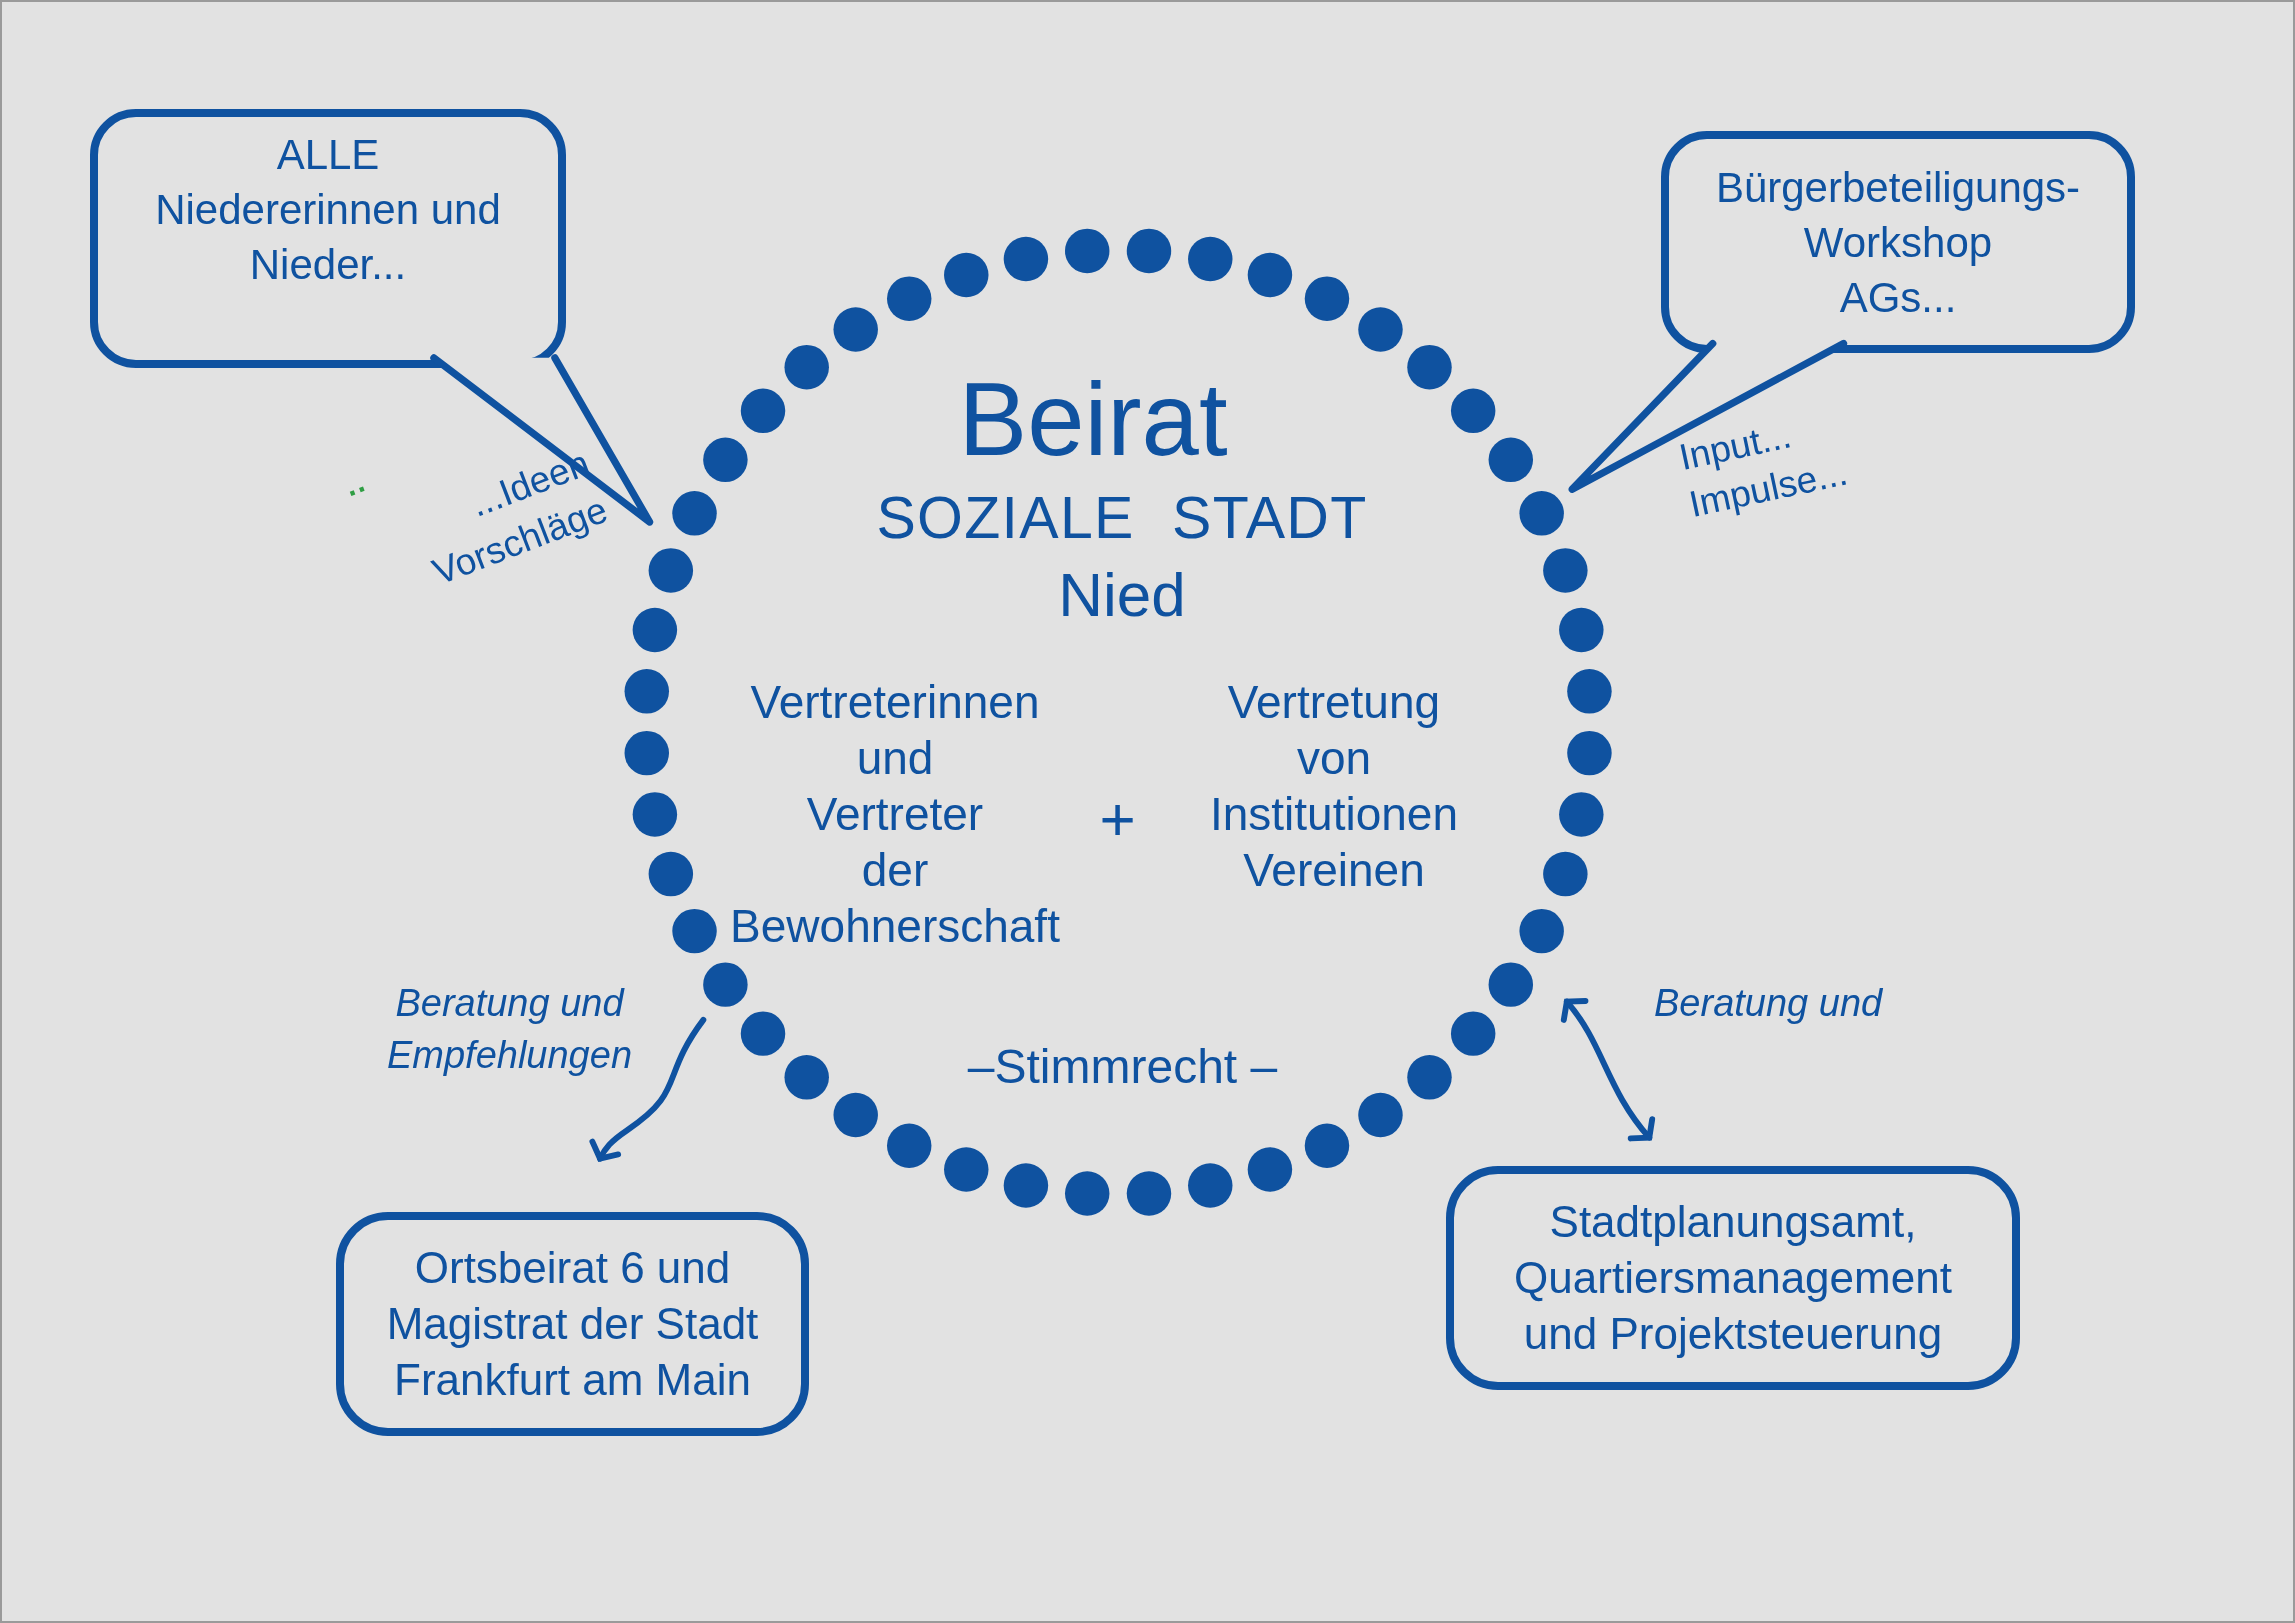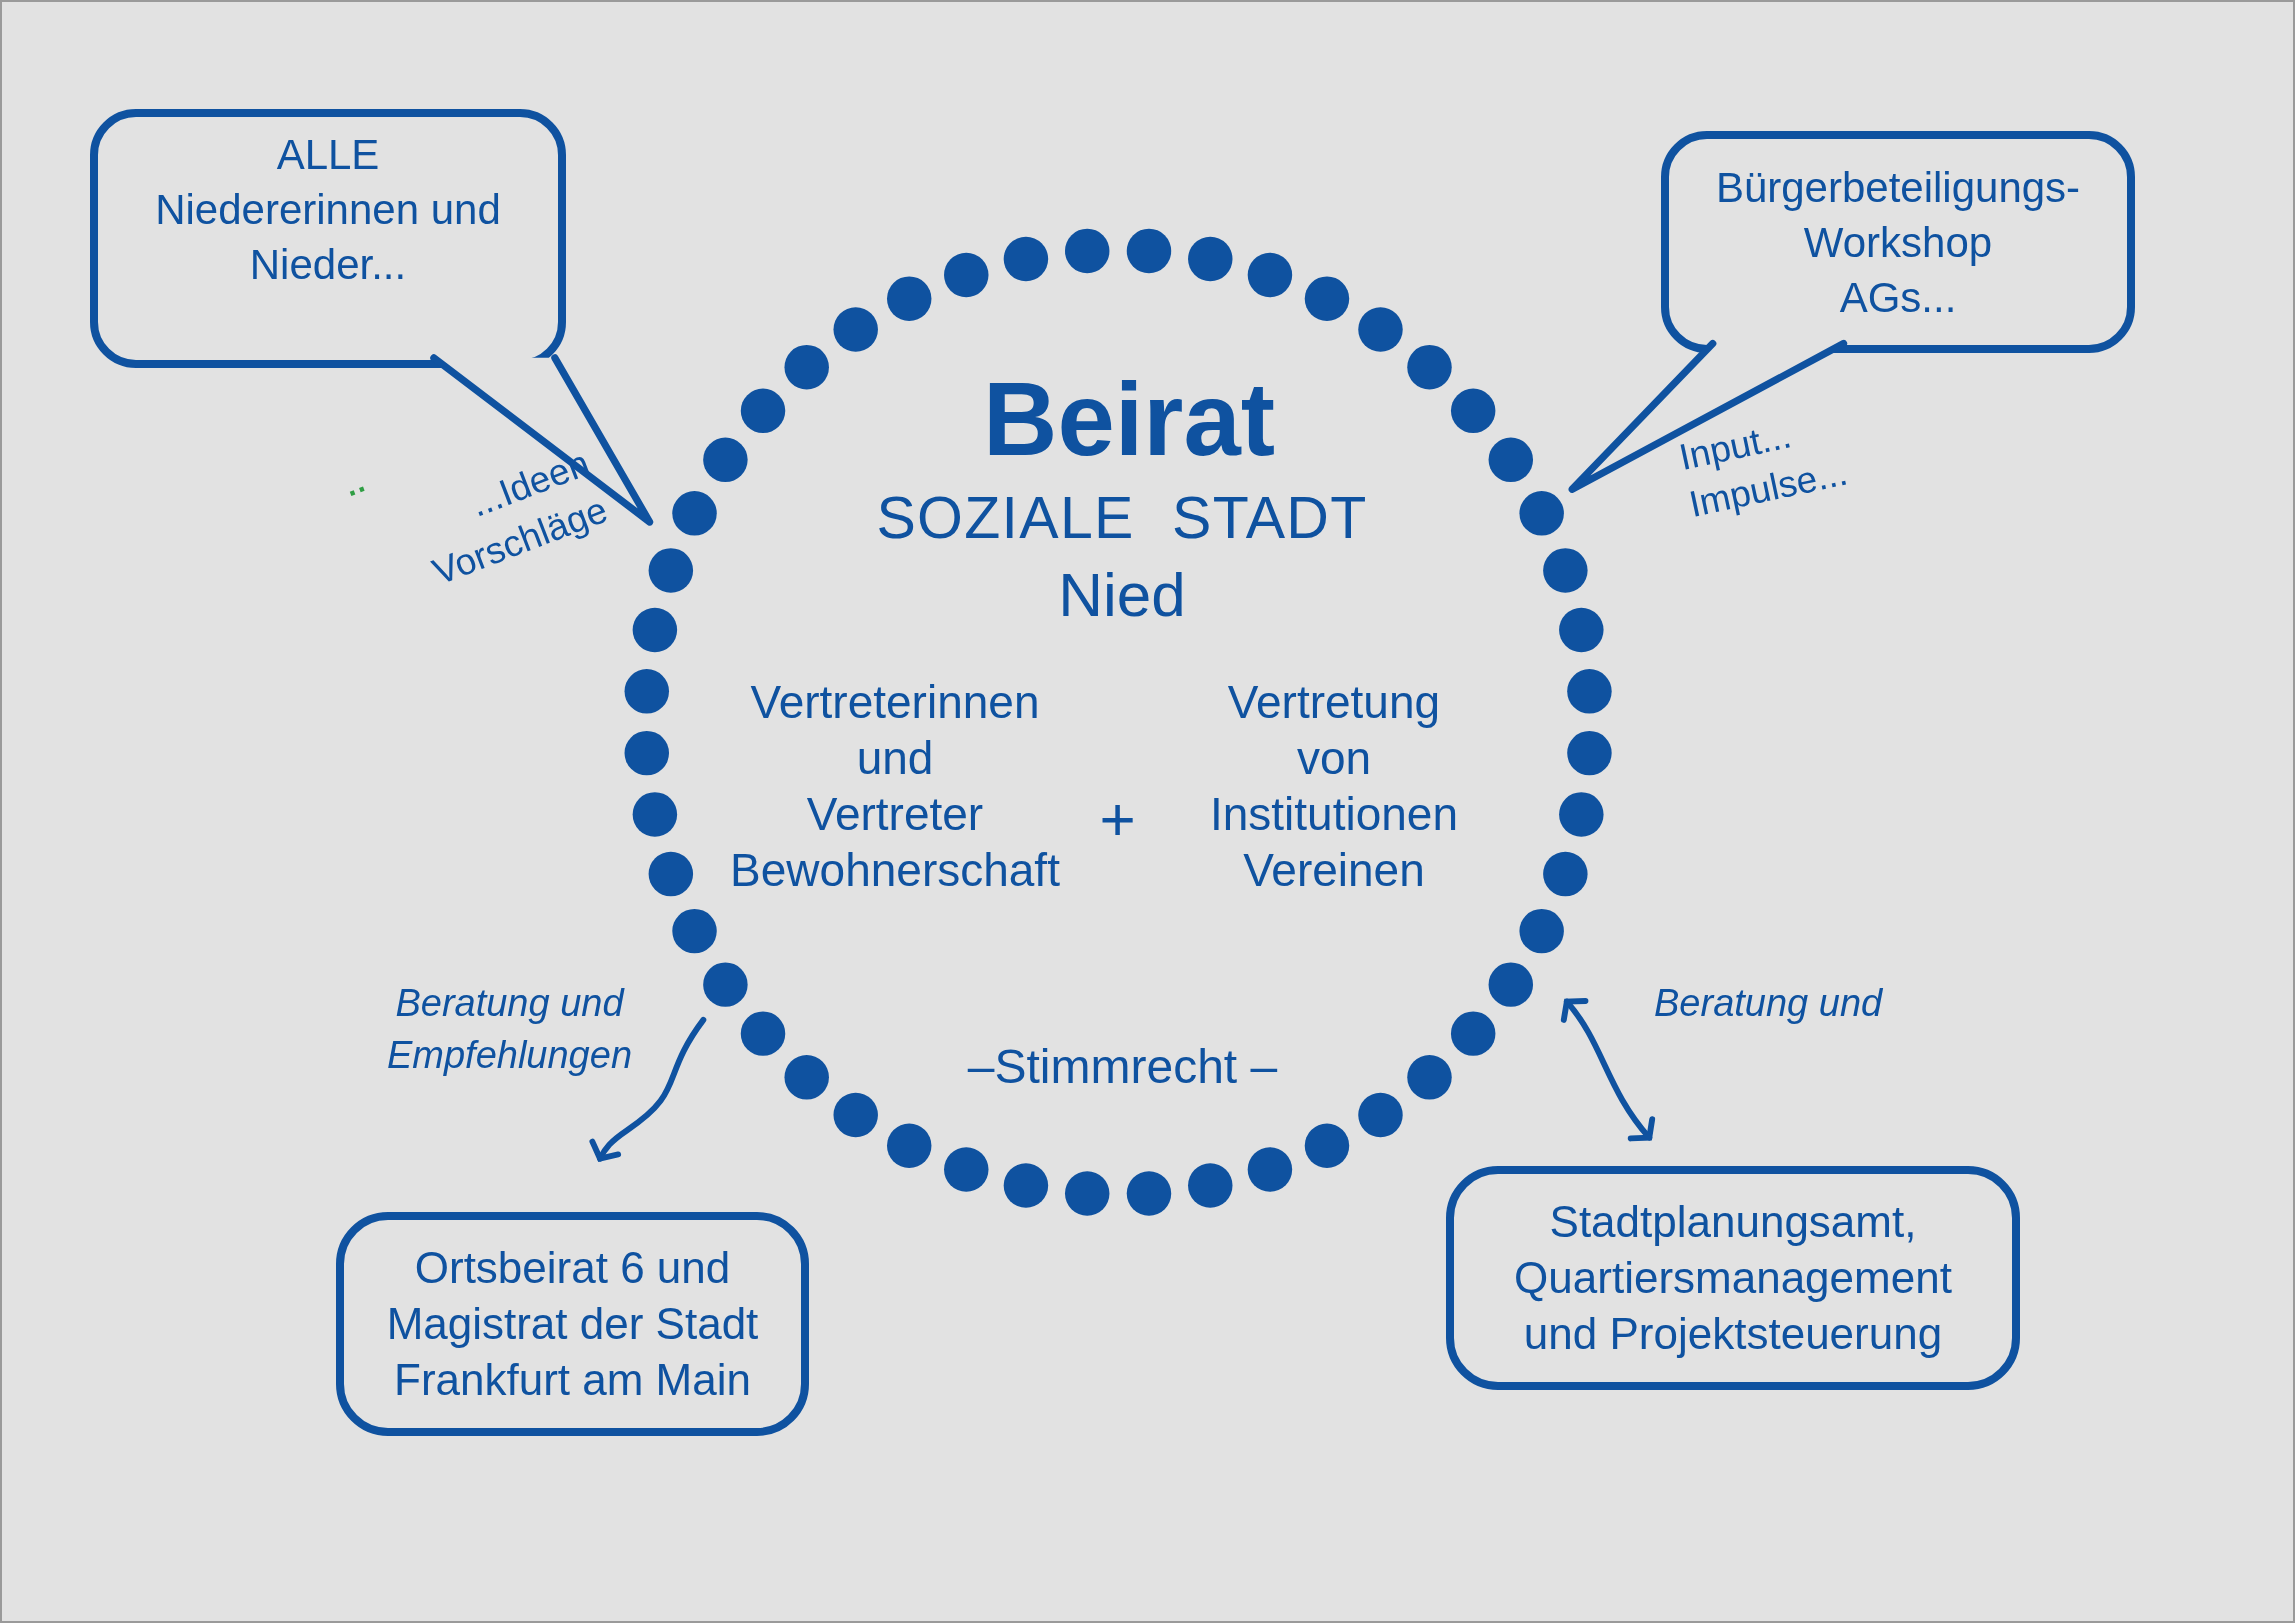--- a/index.html
+++ b/index.html
@@ -28,21 +28,21 @@
   .box{border-radius:52px;}
   .bubble .bline,.box .bline{font-size:42px;line-height:55px;white-space:nowrap;}
   .box .bline{font-size:44px;line-height:56px;}
 
   .bubble.tl{left:88px;top:107px;width:476px;height:259px;padding-bottom:58px;}
   .bubble.tr{left:1659px;top:129px;width:474px;height:222px;}
   .box.bl{left:334px;top:1210px;width:473px;height:224px;}
   .box.br{left:1444px;top:1164px;width:574px;height:224px;}
 
   .abs{position:absolute;z-index:4;}
-  .center-title{left:800px;top:362px;width:654px;text-align:center;font-size:103px;font-weight:bold;line-height:111px;}
+  .center-title{left:764px;top:362px;width:654px;text-align:center;font-size:103px;font-weight:normal;line-height:111px;}
   .center-sub{left:793px;top:484px;width:654px;text-align:center;font-size:59px;line-height:65px;word-spacing:19.6px;letter-spacing:1.3px;}
   .center-nied{left:793px;top:558px;width:654px;text-align:center;font-size:62px;line-height:69px;}
   .col{width:458px;text-align:center;font-size:46px;line-height:56px;top:672px;}
   .col.left-col{left:664px;}
   .col.right-col{left:1103px;}
   .plus{left:1083px;top:781px;width:65px;text-align:center;font-size:62px;line-height:72px;}
   .stimmrecht{left:924px;top:1037px;width:393px;text-align:center;font-size:48px;line-height:55px;}
 
   .label{font-size:38px;line-height:52px;font-style:italic;}
   .advice-left{left:311px;top:975px;width:393px;text-align:center;}
@@ -145,20 +145,21 @@
   </svg>
 
   <div class="abs center-title">Beirat</div>
   <div class="abs center-sub">SOZIALE STADT</div>
   <div class="abs center-nied">Nied</div>
 
   <div class="abs col left-col">
     <div>Vertreterinnen</div>
     <div>und</div>
     <div>Vertreter</div>
+    <div>der</div>
     <div>Bewohnerschaft</div>
   </div>
 
   <div class="abs plus">+</div>
 
   <div class="abs col right-col">
     <div>Vertretung</div>
     <div>von</div>
     <div>Institutionen</div>
     <div>Vereinen</div>

